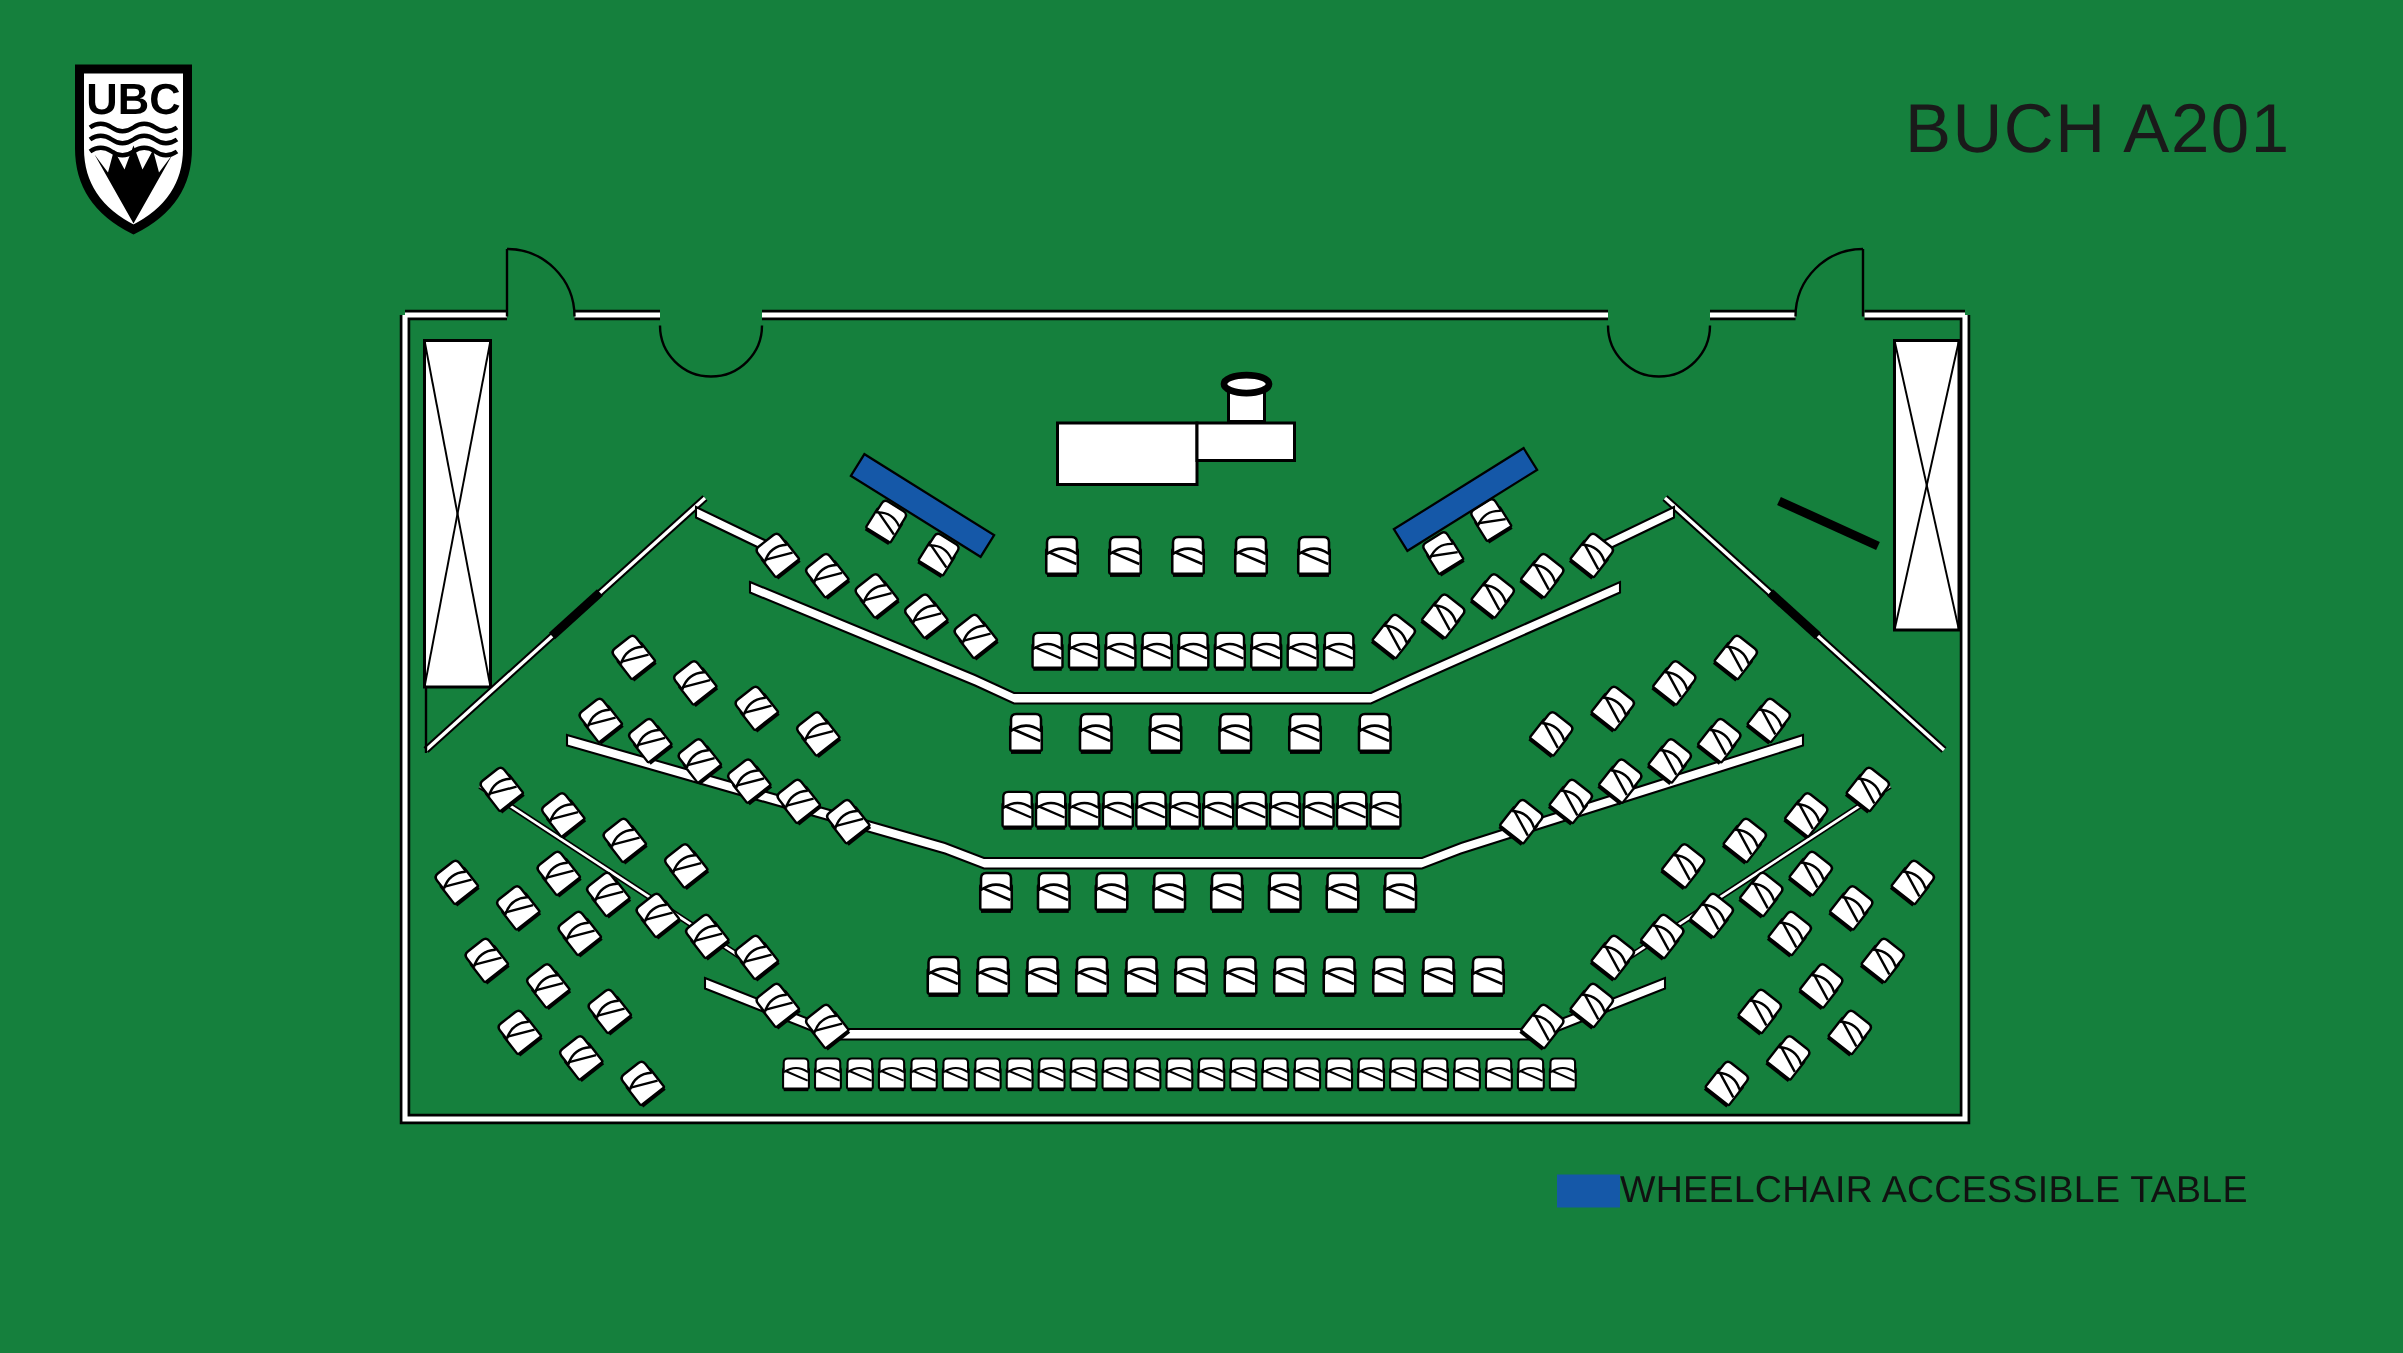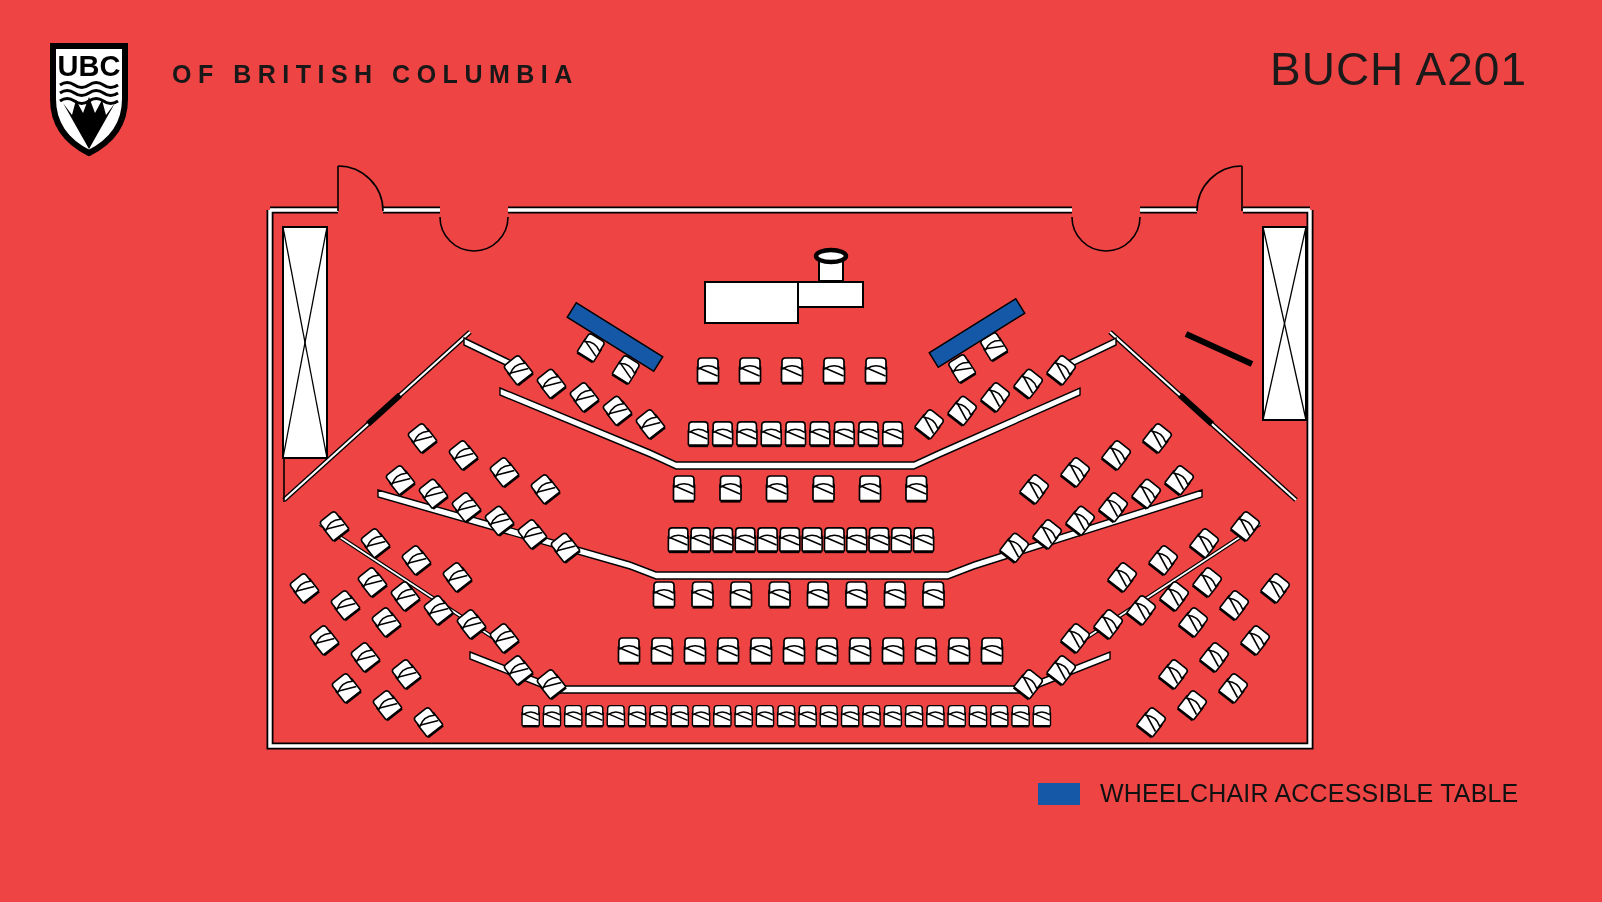--- a/index.html
+++ b/index.html
@@ -1,45 +1,44 @@
 <!DOCTYPE html>
 <html><head>
 <meta charset="utf-8">
 <style>
   html,body{margin:0;padding:0;background:#fff;}
-  .stage{position:relative;width:1602px;height:902px;background:#ef4444;overflow:hidden;
+  .stage{position:relative;width:1602px;height:902px;background:#15803d;overflow:hidden;
          font-family:"Liberation Sans",sans-serif;color:#000;}
   .logo{position:absolute;left:48px;top:42px;width:82px;height:116px;}
   .wordmark{position:absolute;left:172px;top:54px;font-weight:bold;font-size:25px;
             letter-spacing:6.5px;line-height:41px;color:#181818;white-space:nowrap;}
-  .room-title{position:absolute;left:1270px;top:42px;font-size:46px;font-weight:400;
+  .room-title{position:absolute;left:1270px;top:58px;font-size:46px;font-weight:400;
               letter-spacing:1px;color:#1a1a1a;white-space:nowrap;}
   .plan{position:absolute;left:0;top:0;width:1602px;height:902px;}
-  .legend{position:absolute;left:1038px;top:779px;display:flex;align-items:center;gap:20px;}
+  .legend{position:absolute;left:1038px;top:779px;display:flex;align-items:center;}
   .legend .swatch{display:inline-block;width:42px;height:22px;background:#1558A8;}
   .legend .label{font-size:25px;font-weight:400;letter-spacing:0.2px;color:#111;white-space:nowrap;}
 </style>
 </head>
 <body>
 
 <div class="stage">
 
   <svg class="logo" viewBox="0 0 82 116">
     <path d="M5,4 H77 V57 Q77,93 41,111 Q5,93 5,57 Z" fill="#ffffff" stroke="#000" stroke-width="6"></path>
     <text x="41" y="34" text-anchor="middle" font-size="29" font-weight="bold" font-family="Liberation Sans, sans-serif" fill="#000">UBC</text>
     <g fill="none" stroke="#000" stroke-width="3">
       <path d="M12,43 q7,-5 14.5,0 q7,5 14.5,0 q7,-5 14.5,0 q7,5 14.5,0"></path>
       <path d="M12,51 q7,-5 14.5,0 q7,5 14.5,0 q7,-5 14.5,0 q7,5 14.5,0"></path>
       <path d="M12,59 q7,-5 14.5,0 q7,5 14.5,0 q7,-5 14.5,0 q7,5 14.5,0"></path>
     </g>
     <path d="M41,107 L15,61 L24,73 L28,58 L35,71 L41,55 L47,71 L54,58 L58,73 L67,61 Z" fill="#000"></path>
   </svg>
 
   <div class="wordmark">
-    <div>OF BRITISH COLUMBIA</div>
   </div>
 
   <div class="room-title">BUCH A201</div>
 
   <div class="plan" id="plan"><svg width="1602" height="902" viewBox="0 0 1602 902">
         <defs>
           <g id="chair" fill="#fff" stroke="#000" stroke-width="1.7">
             <rect x="2.5" y="10" width="21" height="16.5" rx="1"></rect>
             <path d="M3,14 V5.5 Q3,2 6.5,2 H19.5 Q23,2 23,5.5 V14"></path>
             <path d="M3.5,13 Q13,6.5 22.5,13" fill="none"></path>

